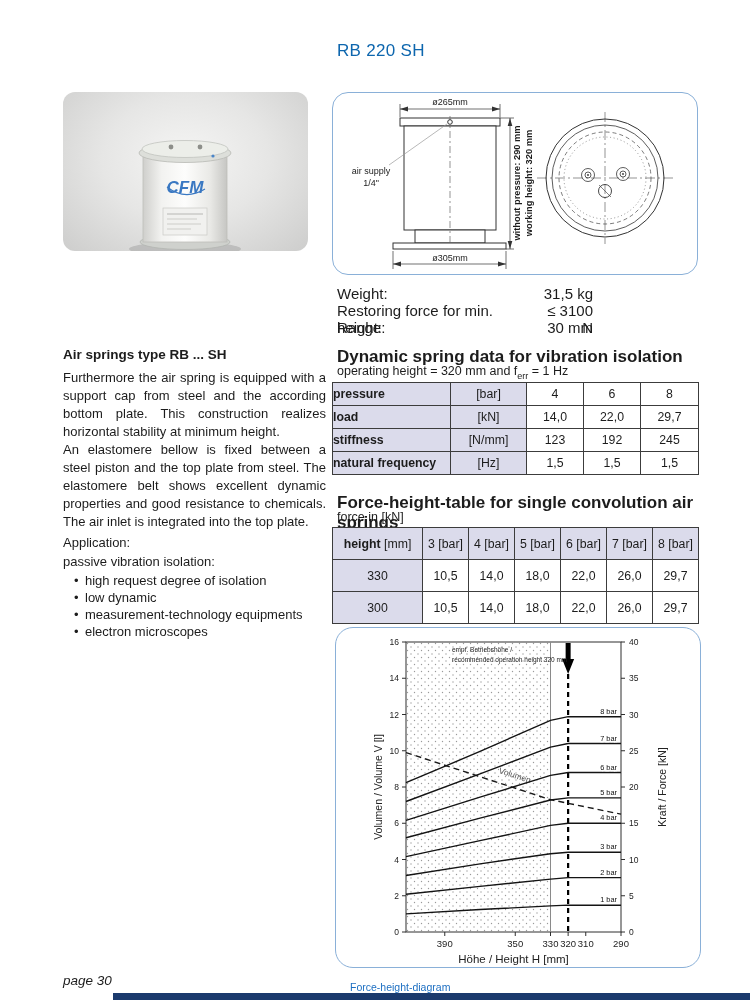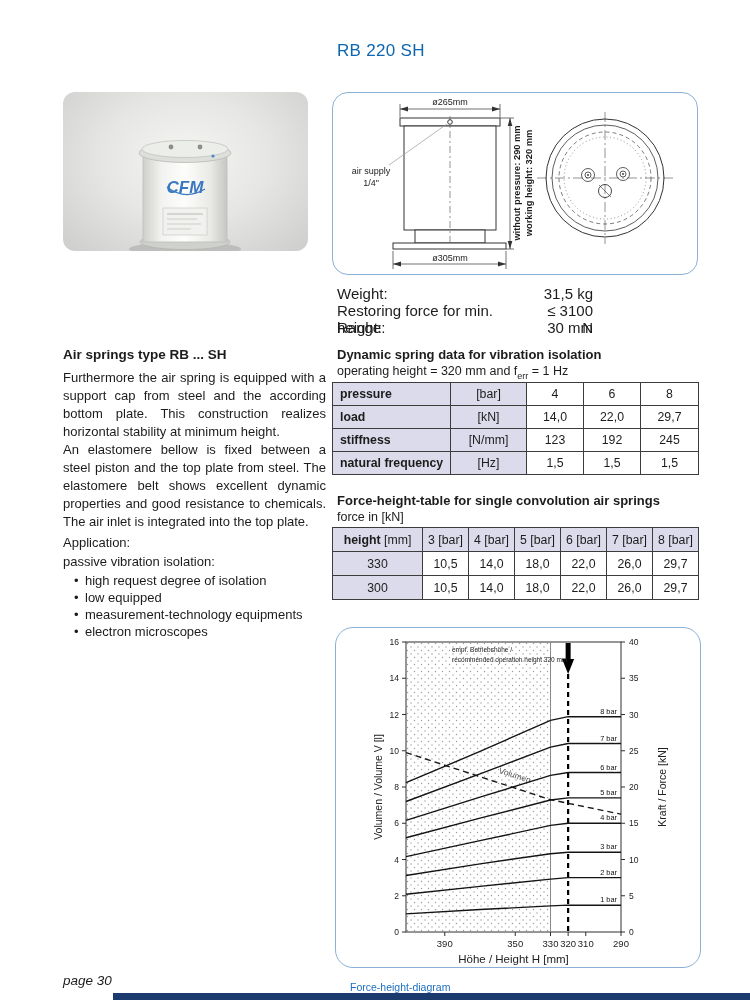--- a/index.html
+++ b/index.html
@@ -24,32 +24,32 @@
 
   .desc-heading { position:absolute; left:63px; top:347px; width:263px; font-size:13.5px; font-weight:700; }
   .desc-body { position:absolute; left:63px; top:369px; width:263px; font-size:13px;
                line-height:18px; text-align:justify; }
   .app-heading { position:absolute; left:63px; top:535px; font-size:13px; }
   .app-intro { position:absolute; left:63px; top:554px; font-size:13px; }
   .app-list { position:absolute; left:63px; top:572px; width:263px; list-style:none; font-size:13px; }
   .app-list li { line-height:17px; padding-left:22px; position:relative; }
   .app-list li::before { content:"•"; position:absolute; left:11px; }
 
-  .sec-heading { position:absolute; font-size:13px; font-weight:700; }
+  .sec-heading { position:absolute; font-size:17px; font-weight:700; }
   .sec-sub { position:absolute; font-size:12.5px; }
   .sec-sub sub { font-size:9px; }
 
   table.data { position:absolute; border-collapse:collapse; table-layout:fixed; font-size:12.3px; }
   table.data td, table.data th { border:1px solid var(--c-table-border,#3c3c3c); text-align:center; overflow:hidden; white-space:nowrap; }
   .dyn-table { left:332px; top:382px; width:366px; }
   .dyn-table td { height:23px; }
-  .dyn-table td.lab { text-align:left; padding-left:7px; font-weight:700; background:var(--c-table-shade,#dbdbeb); }
+  .dyn-table td.lab { text-align:left; font-weight:700; background:var(--c-table-shade,#dbdbeb); }
   .dyn-table td.unit { background:var(--c-table-shade,#dbdbeb); }
   .ft-table { left:332px; top:527px; width:366px; }
-  .ft-table th, .ft-table td { height:24px; font-weight:400; }
+  .ft-table th, .ft-table td { height:32px; font-weight:400; }
   .ft-table th { background:var(--c-table-shade,#dbdbeb); }
   .ft-table td.hcol { background:var(--c-table-shade,#dbdbeb); }
   .b { font-weight:700; }
 
   .chart-panel { position:absolute; left:335px; top:627px; width:366px; height:341px;
                  border:1.5px solid var(--c-panel-border,#8ab0d8); border-radius:18px; background:#fff; overflow:hidden; }
 
   .diagram-caption { position:absolute; left:350px; top:981px; font-size:10.5px;
                      color:var(--c-caption,#1d6fc2); }
   .page-number { position:absolute; left:63px; top:973px; font-size:13.5px; font-style:italic; }
@@ -160,21 +160,21 @@
 
   <div class="desc-heading">Air springs type RB ... SH</div>
   <div class="desc-body">
     <p>Furthermore the air spring is equipped with a support cap from steel and the according bottom plate. This construction realizes horizontal stability at minimum height.</p>
     <p>An elastomere bellow is fixed between a steel piston and the top plate from steel. The elastomere belt shows excellent dynamic properties and good resistance to chemicals. The air inlet is integrated into the top plate.</p>
   </div>
   <div class="app-heading">Application:</div>
   <div class="app-intro">passive vibration isolation:</div>
   <ul class="app-list">
     <li>high request degree of isolation</li>
-    <li>low equipped</li>
+    <li>low dynamic</li>
     <li>measurement-technology equipments</li>
     <li>electron microscopes</li>
   </ul>
 
   <div class="sec-heading" style="left:337px; top:347px;">Dynamic spring data for vibration isolation</div>
   <div class="sec-sub" style="left:337px; top:364px;"><span>operating height = 320 mm and f</span><sub>err</sub><span> = 1 Hz</span></div>
   <table class="data dyn-table">
     <colgroup>
         <col style="width:118px">
         <col style="width:76px">

